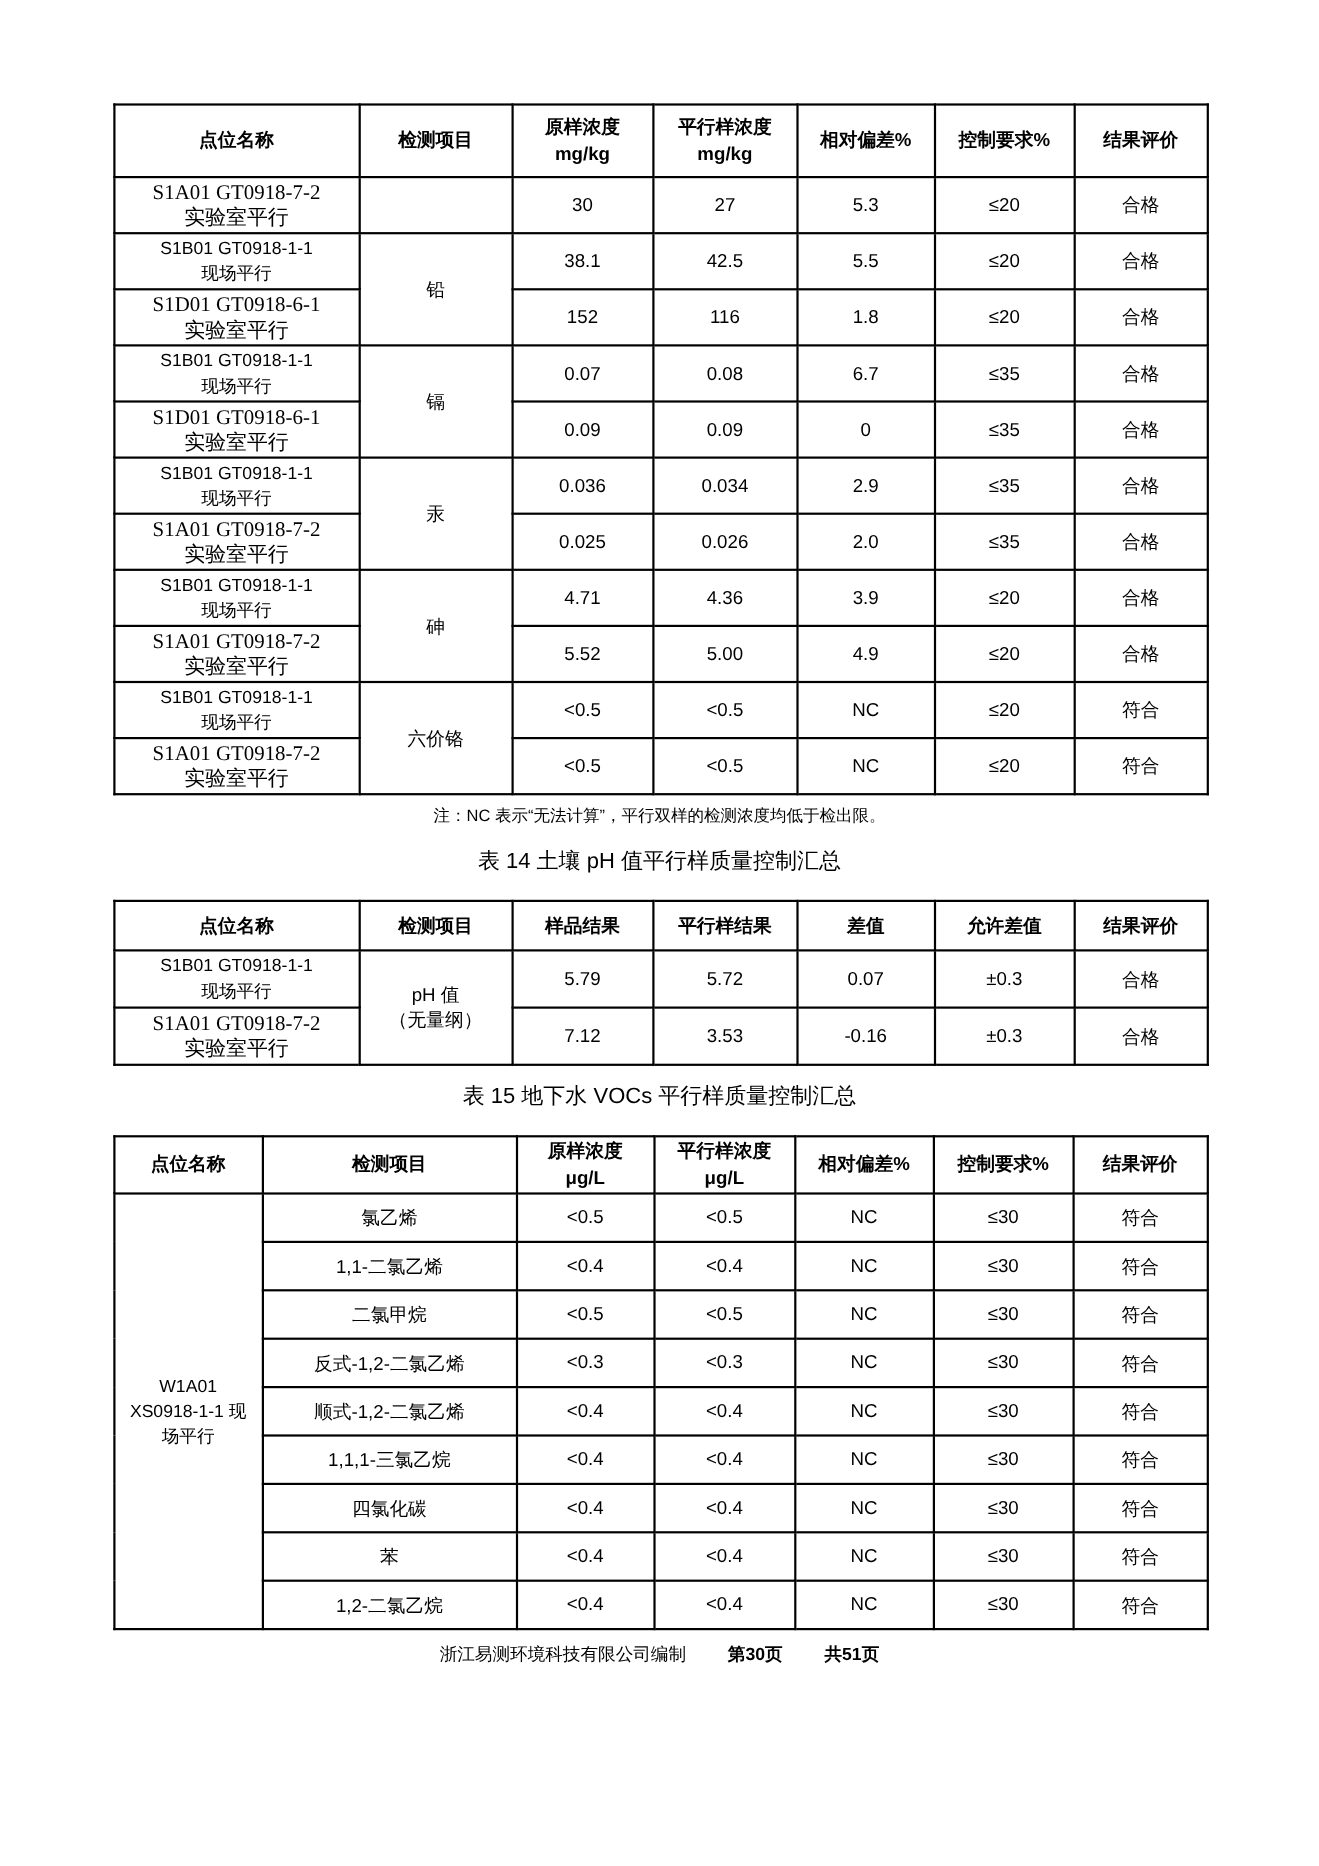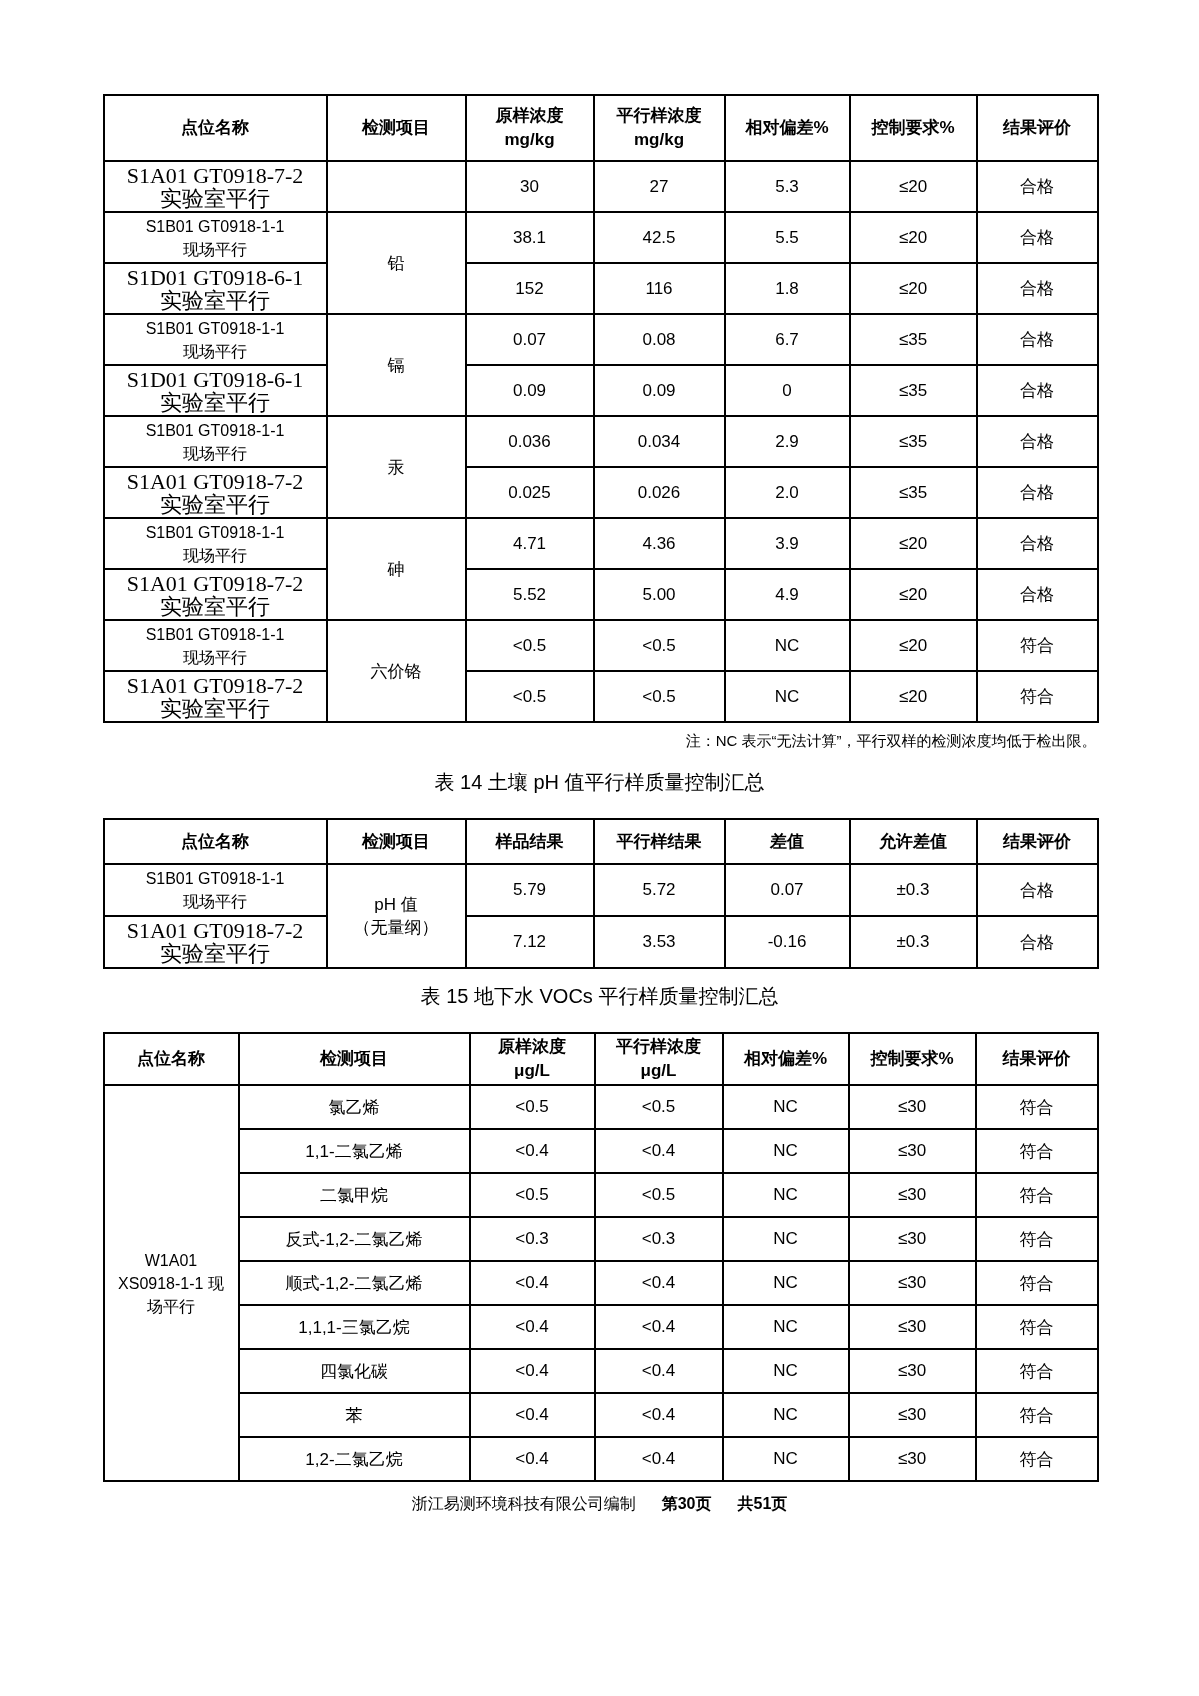--- a/index.html
+++ b/index.html
@@ -25,43 +25,43 @@
     font-family:"Liberation Sans","DejaVu Sans",sans-serif;
     font-weight:700;font-size:17px;line-height:24px;
   }
   td.num,td.analyte{
     font-family:"Liberation Sans","DejaVu Sans",sans-serif;font-size:17px;
   }
   td.result{
     font-family:"Liberation Serif","DejaVu Serif",serif;font-size:17px;
   }
   td.point{font-size:16px;line-height:23px;}
-  td.point.serif{font-family:"Liberation Serif","DejaVu Serif",serif;font-size:22px;}
+  td.point.serif{font-family:"Liberation Serif","DejaVu Serif",serif;font-size:19px;}
   td.point.sans{font-family:"Liberation Sans","DejaVu Sans",sans-serif;border-radius:21px;}
   .t-metals thead tr{height:66px;}
   .t-metals tbody tr{height:51px;}
   .t-ph thead tr{height:45px;}
   .t-ph tbody tr{height:52px;}
   .t-vocs thead tr{height:51px;}
   .t-vocs tbody tr{height:44px;}
   .note{
     font-family:"Liberation Sans","DejaVu Sans",sans-serif;
-    font-size:15px;margin-top:9px;text-align:right;
+    font-size:15px;margin-top:9px;text-align:center;
   }
   .tbl-title{
     text-align:center;font-size:20px;
     font-family:"Liberation Sans","DejaVu Sans",sans-serif;
   }
   .tbl-title.t14{margin:18px 0 12px;}
   .tbl-title.t15{margin:14px 0 14px;text-align:center;}
   .page-footer{
     text-align:center;margin-top:12px;font-size:16px;
     font-family:"Liberation Sans","DejaVu Sans",sans-serif;
   }
-  .page-footer .pg{margin-left:26px;font-weight:700;}
+  .page-footer .pg{margin-left:38px;font-weight:700;}
 </style>
 </head>
 <body>
 
 <div class="page">
 
 
   <table class="grid t-metals">
     <colgroup>
       <col style="width:223px">

